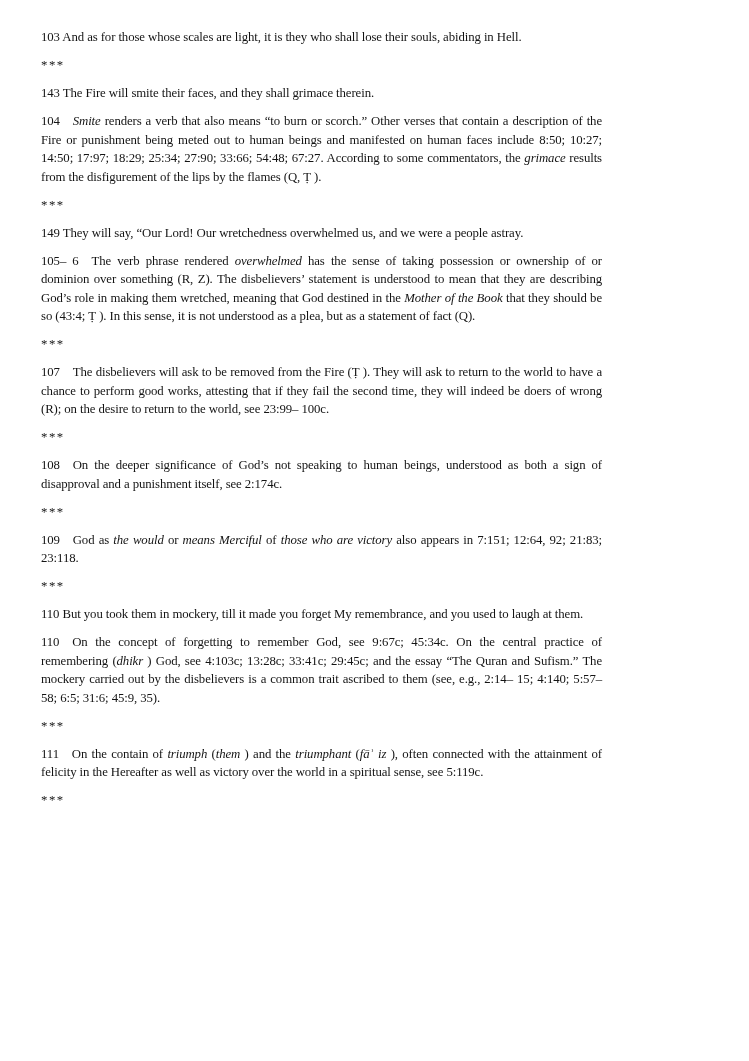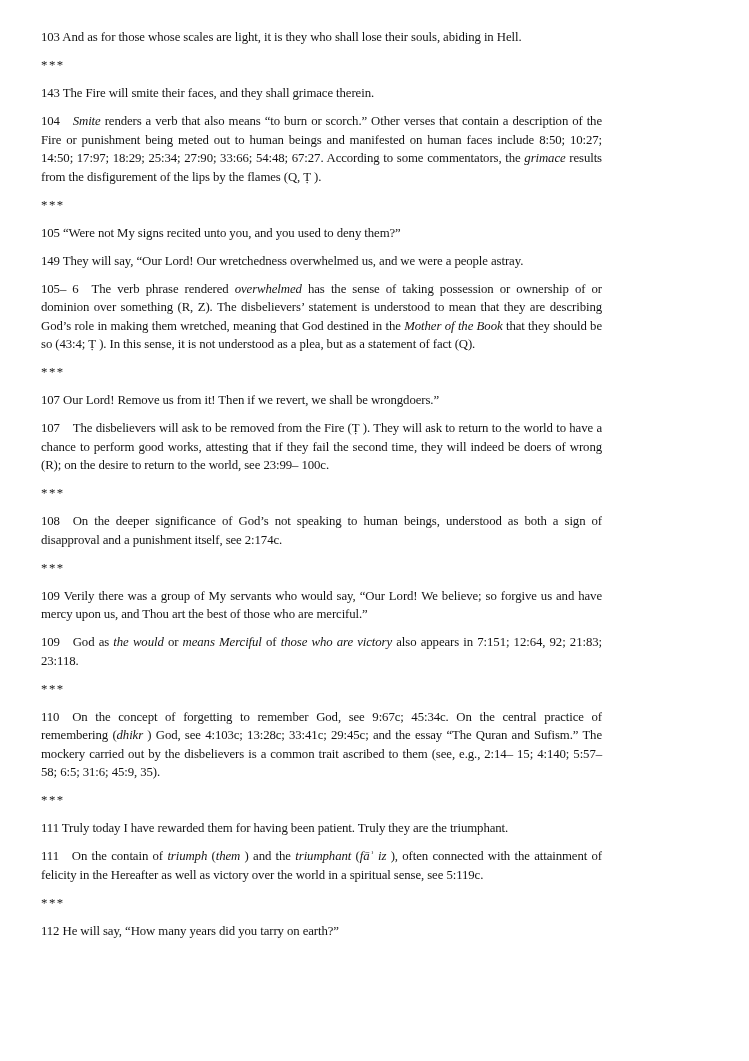--- a/index.html
+++ b/index.html
@@ -45,32 +45,28 @@
 </head>
 <body>
 
 <div class="page">
   <div>
       <p class="verse"><span>103 And as for those whose scales are light, it is they who shall lose their souls, abiding in Hell.</span></p>
       <p class="separator">***</p>
       <p class="verse"><span>143 The Fire will smite their faces, and they shall grimace therein.</span></p>
       <p class="commentary"><span class="cnum">104</span><em>Smite</em><span> renders a verb that also means “to burn or scorch.” Other verses that contain a description of the Fire or punishment being meted out to human beings and manifested on human faces include 8:50; 10:27; 14:50; 17:97; 18:29; 25:34; 27:90; 33:66; 54:48; 67:27. According to some commentators, the </span><em>grimace</em><span> results from the disfigurement of the lips by the flames (Q, Ṭ ).</span></p>
       <p class="separator">***</p>
-      <p class="verse"><span>105 “Were not My signs recited unto you, and you used to deny them?”</span></p>
       <p class="verse"><span>149 They will say, “Our Lord! Our wretchedness overwhelmed us, and we were a people astray.</span></p>
       <p class="commentary"><span class="cnum">105– 6</span><span>The verb phrase rendered </span><em>overwhelmed</em><span> has the sense of taking possession or ownership of or dominion over something (R, Z). The disbelievers’ statement is understood to mean that they are describing God’s role in making them wretched, meaning that God destined in the </span><em>Mother of the Book</em><span> that they should be so (43:4; Ṭ ). In this sense, it is not understood as a plea, but as a statement of fact (Q).</span></p>
       <p class="separator">***</p>
-      <p class="verse"><span>107 Our Lord! Remove us from it! Then if we revert, we shall be wrongdoers.”</span></p>
       <p class="commentary"><span class="cnum">107</span><span>The disbelievers will ask to be removed from the Fire (Ṭ ). They will ask to return to the world to have a chance to perform good works, attesting that if they fail the second time, they will indeed be doers of wrong (R); on the desire to return to the world, see 23:99– 100c.</span></p>
       <p class="separator">***</p>
       <p class="commentary"><span class="cnum">108</span><span>On the deeper significance of God’s not speaking to human beings, understood as both a sign of disapproval and a punishment itself, see 2:174c.</span></p>
       <p class="separator">***</p>
-      <p class="verse"><span>109 Verily there was a group of My servants who would say, “Our Lord! We believe; so forgive us and have mercy upon us, and Thou art the best of those who are merciful.”</span></p>
       <p class="commentary"><span class="cnum">109</span><span>God as </span><em>the would</em><span> or </span><em>means Merciful</em><span> of </span><em>those who are victory</em><span> also appears in 7:151; 12:64, 92; 21:83; 23:118.</span></p>
       <p class="separator">***</p>
+      <p class="verse"><span>110 But you took them in mockery, till it made you forget My remembrance, and you used to laugh at them.</span></p>
       <p class="commentary"><span class="cnum">110</span><span>On the concept of forgetting to remember God, see 9:67c; 45:34c. On the central practice of remembering (</span><em>dhikr</em><span> ) God, see 4:103c; 13:28c; 33:41c; 29:45c; and the essay “The Quran and Sufism.” The mockery carried out by the disbelievers is a common trait ascribed to them (see, e.g., 2:14– 15; 4:140; 5:57– 58; 6:5; 31:6; 45:9, 35).</span></p>
       <p class="separator">***</p>
-      <p class="verse"><span>111 Truly today I have rewarded them for having been patient. Truly they are the triumphant.</span></p>
       <p class="commentary"><span class="cnum">111</span><span>On the contain of </span><em>triumph</em><span> (</span><em>them</em><span> ) and the </span><em>triumphant</em><span> (</span><em>fāʾ iz</em><span> ), often connected with the attainment of felicity in the Hereafter as well as victory over the world in a spiritual sense, see 5:119c.</span></p>
       <p class="separator">***</p>
-      <p class="verse"><span>112 He will say, “How many years did you tarry on earth?”</span></p>
     </div>
 </div>
 
 </body></html>

